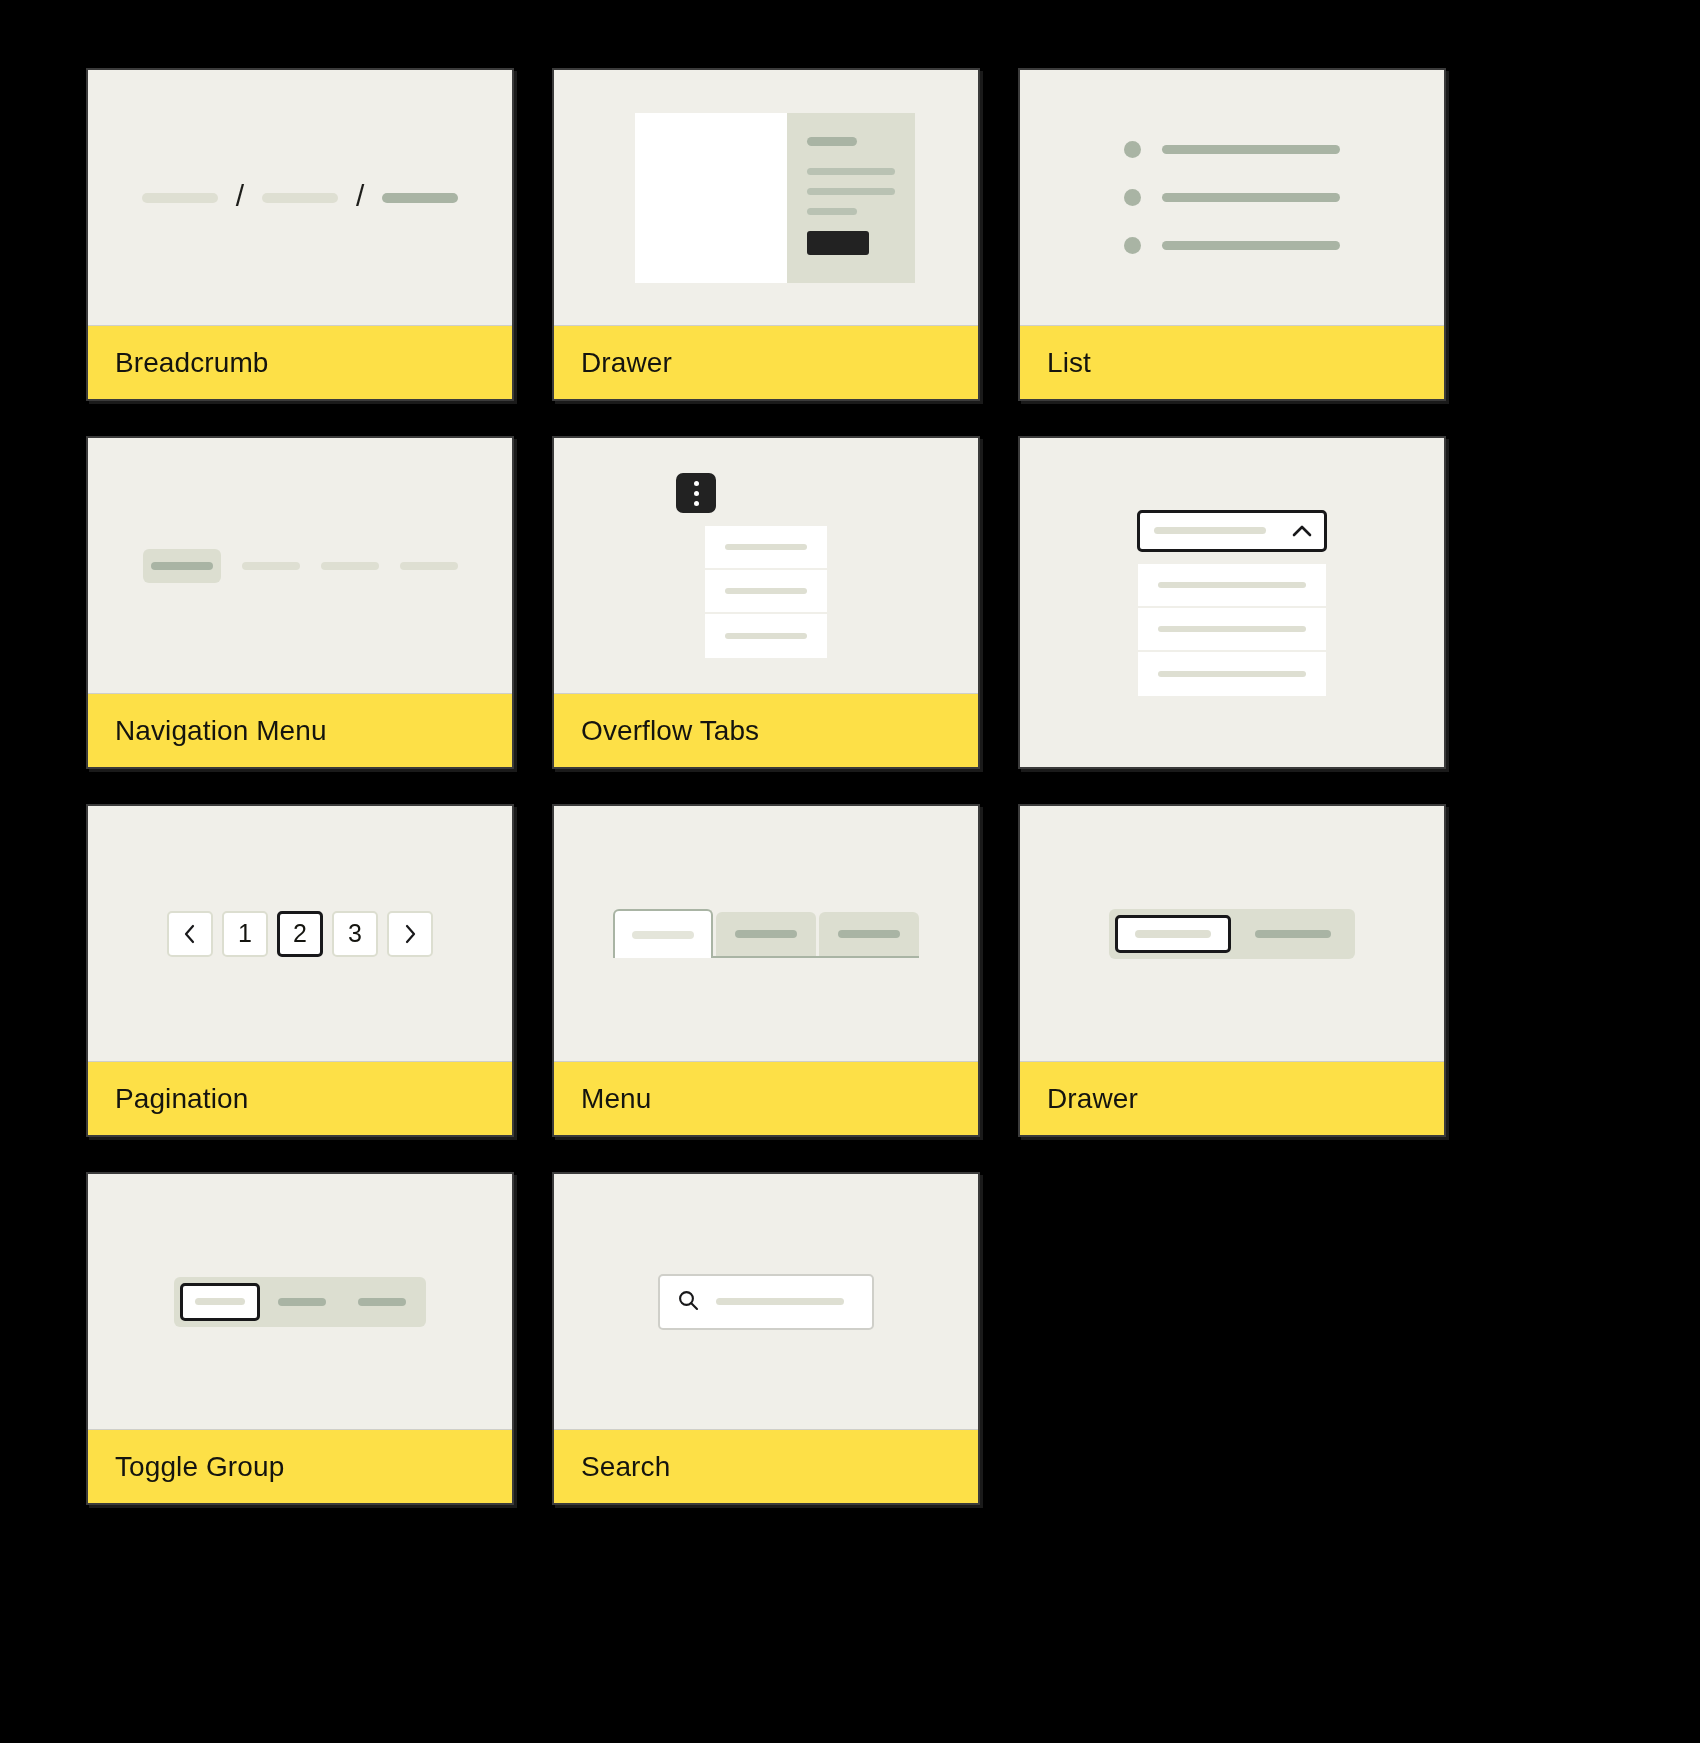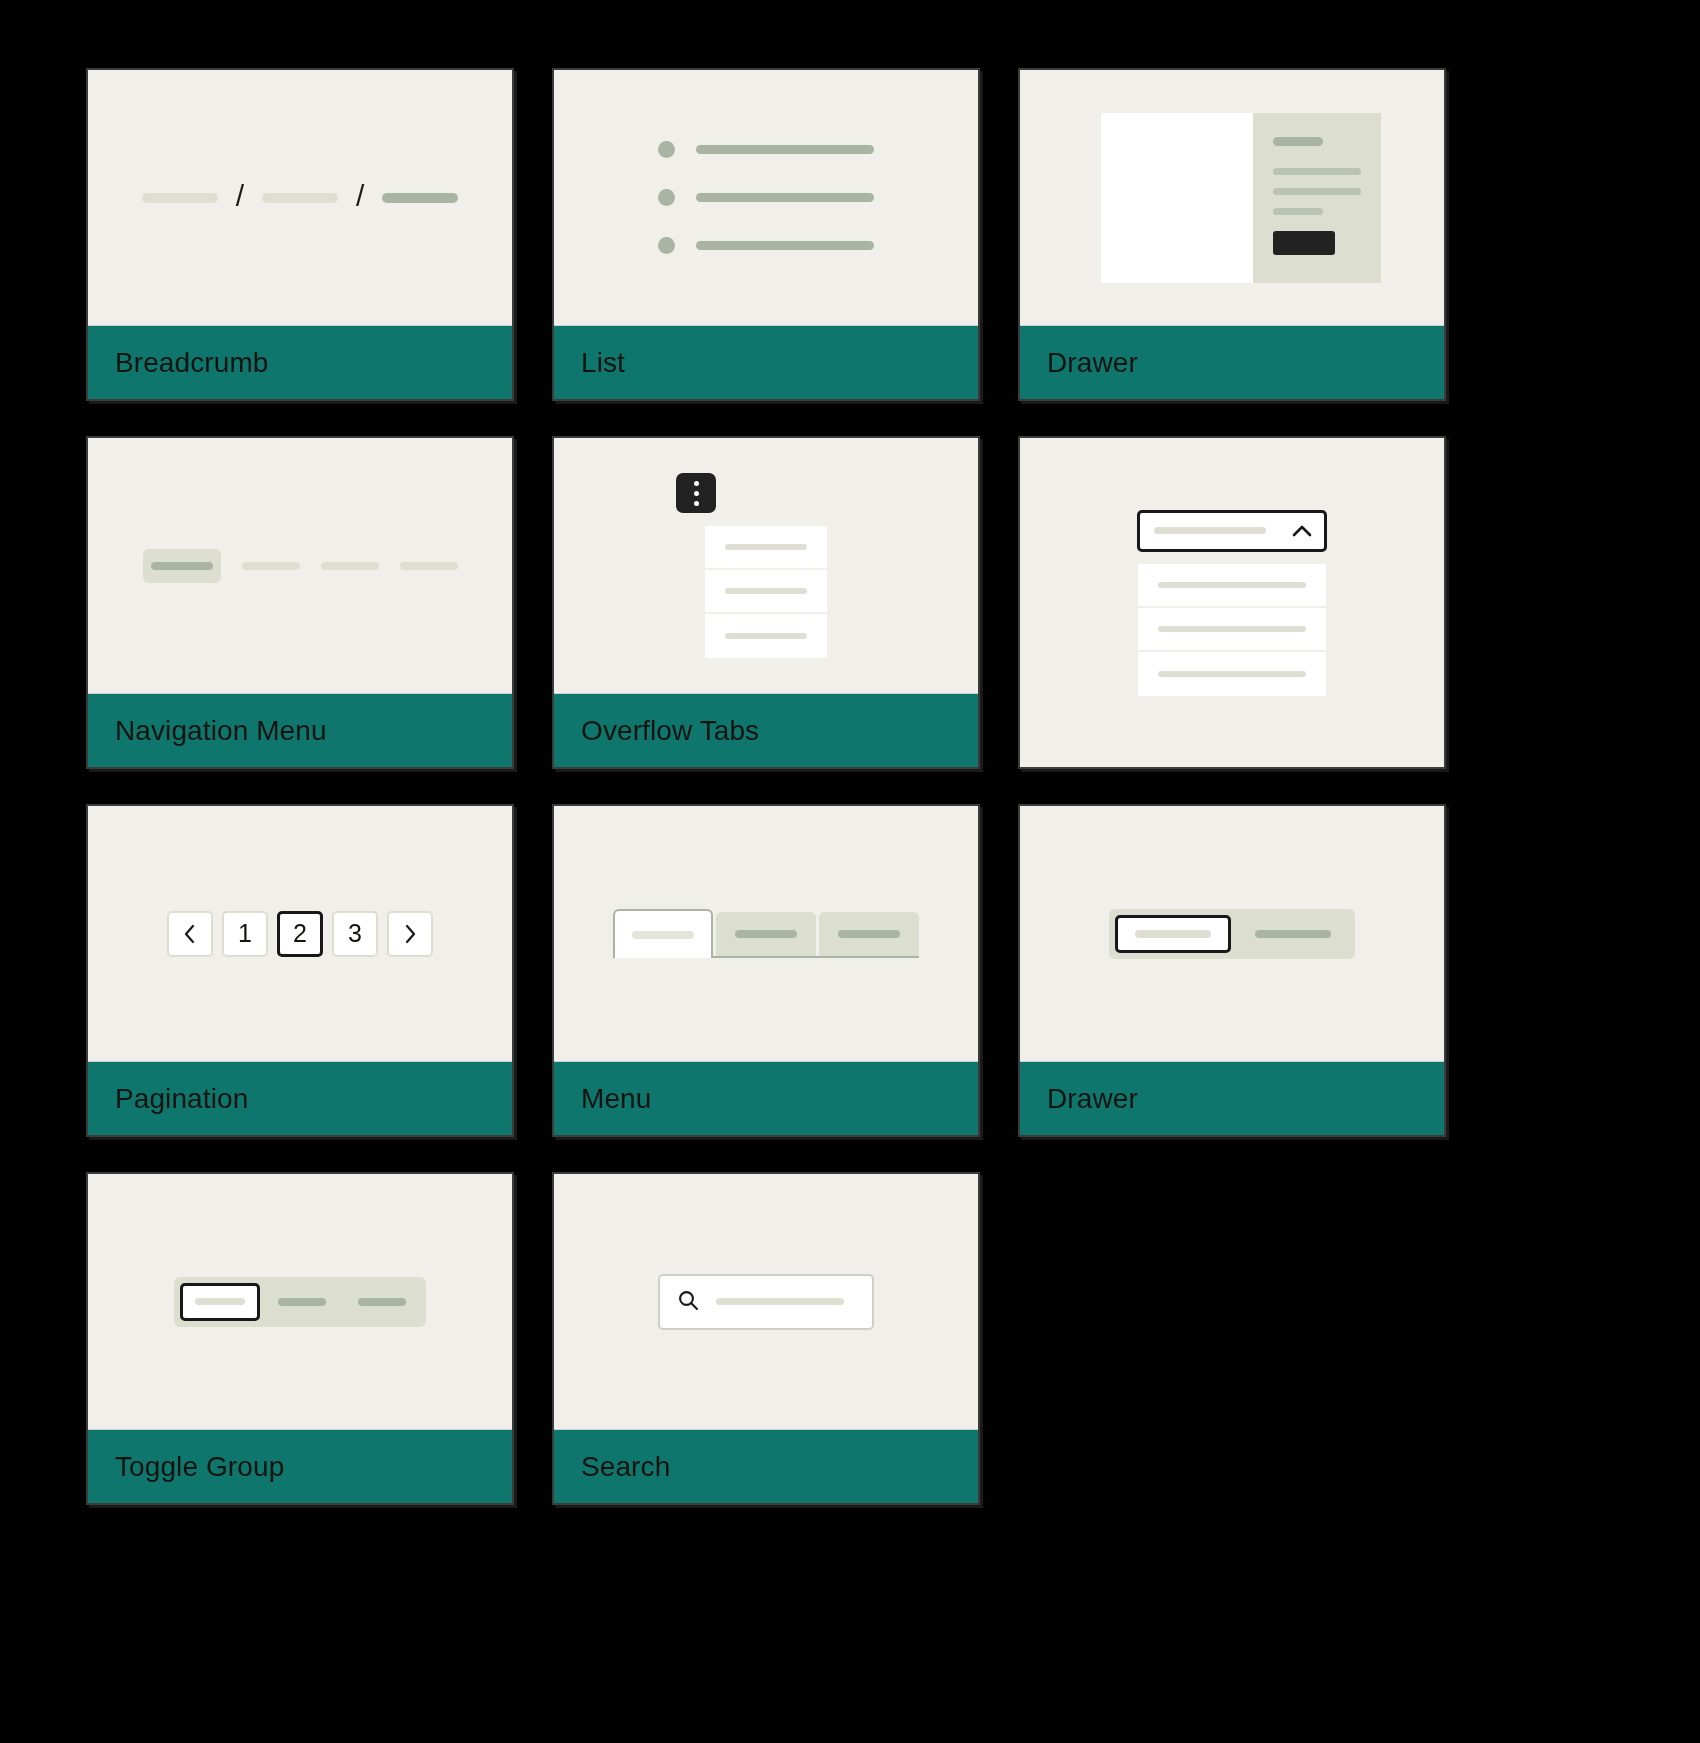--- a/index.html
+++ b/index.html
@@ -30,21 +30,21 @@
     flex: 1 1 auto;
     position: relative;
     background: #f0efe9;
     display: flex;
     align-items: center;
     justify-content: center;
     overflow: hidden;
   }
   .label {
     flex: 0 0 74px;
-    background: #0f766e;
+    background: #fde047;
     border-top: 1px solid #cfcfc9;
     display: flex;
     align-items: center;
     padding-left: 27px;
   }
   .label span {
     font-size: 28px;
     color: #14140f;
     letter-spacing: 0.1px;
   }
@@ -202,60 +202,60 @@
         <span class="bar b3"></span>
       </div>
     </div>
     <div class="label">
       <span>Breadcrumb</span>
     </div>
   </div>
 
   <div class="card">
     <div class="illo">
-      <div class="list">
-        <div class="row">
-          <span class="dot"></span>
-          <span class="ln"></span>
-        </div>
-        <div class="row">
-          <span class="dot"></span>
-          <span class="ln"></span>
-        </div>
-        <div class="row">
-          <span class="dot"></span>
-          <span class="ln"></span>
-        </div>
-      </div>
-    </div>
-    <div class="label">
-      <span>List</span>
-    </div>
-  </div>
-
-  <div class="card">
-    <div class="illo">
       <div class="drawer-wrap">
         <div class="drawer-main"></div>
         <div class="drawer-side">
           <div class="t"></div>
           <div class="l w1"></div>
           <div class="l w2"></div>
           <div class="l w3"></div>
           <div class="btn"></div>
         </div>
       </div>
     </div>
     <div class="label">
       <span>Drawer</span>
     </div>
   </div>
 
   <div class="card">
     <div class="illo">
+      <div class="list">
+        <div class="row">
+          <span class="dot"></span>
+          <span class="ln"></span>
+        </div>
+        <div class="row">
+          <span class="dot"></span>
+          <span class="ln"></span>
+        </div>
+        <div class="row">
+          <span class="dot"></span>
+          <span class="ln"></span>
+        </div>
+      </div>
+    </div>
+    <div class="label">
+      <span>List</span>
+    </div>
+  </div>
+
+  <div class="card">
+    <div class="illo">
       <div class="navmenu">
         <div class="pill">
             <i></i>
           </div>
         <span class="ln"></span>
         <span class="ln"></span>
         <span class="ln"></span>
       </div>
     </div>
     <div class="label">

